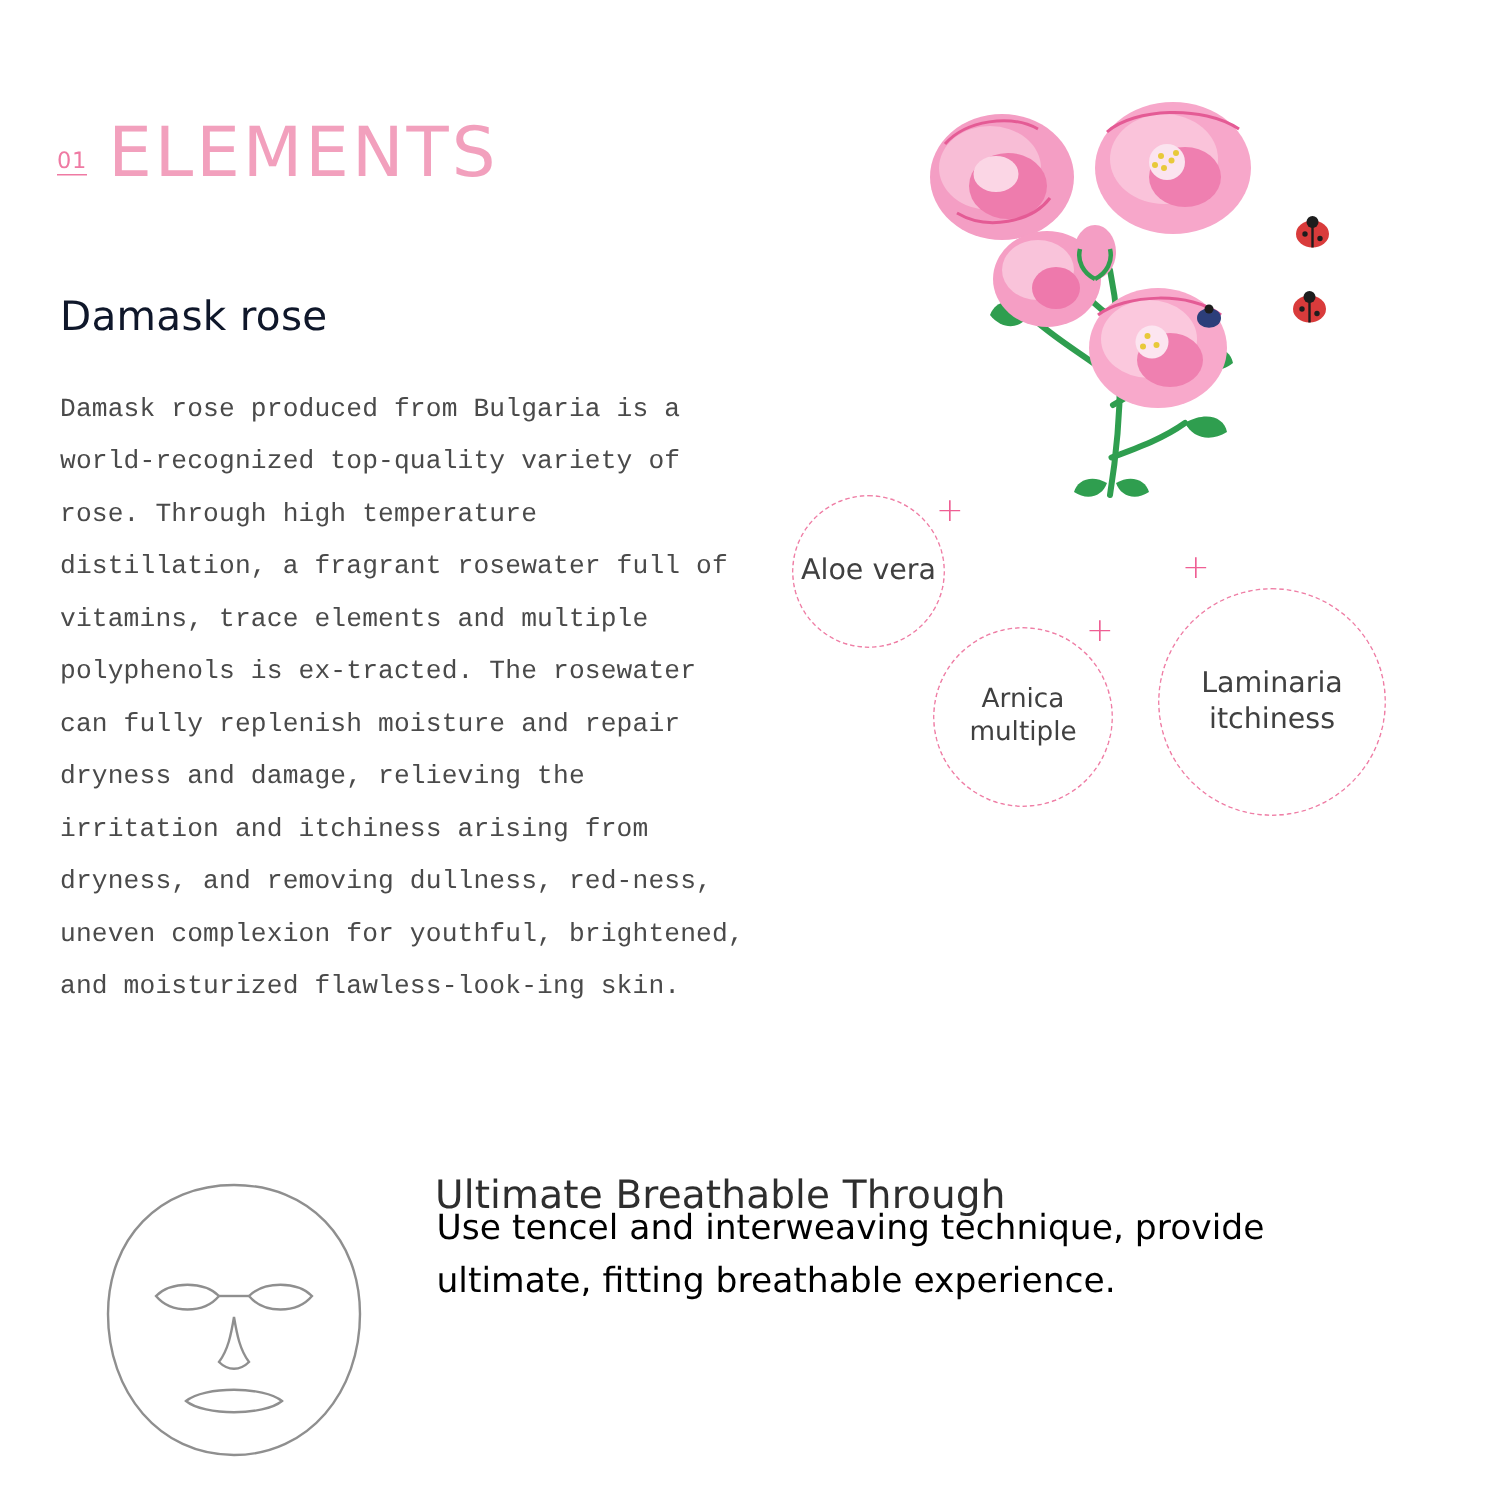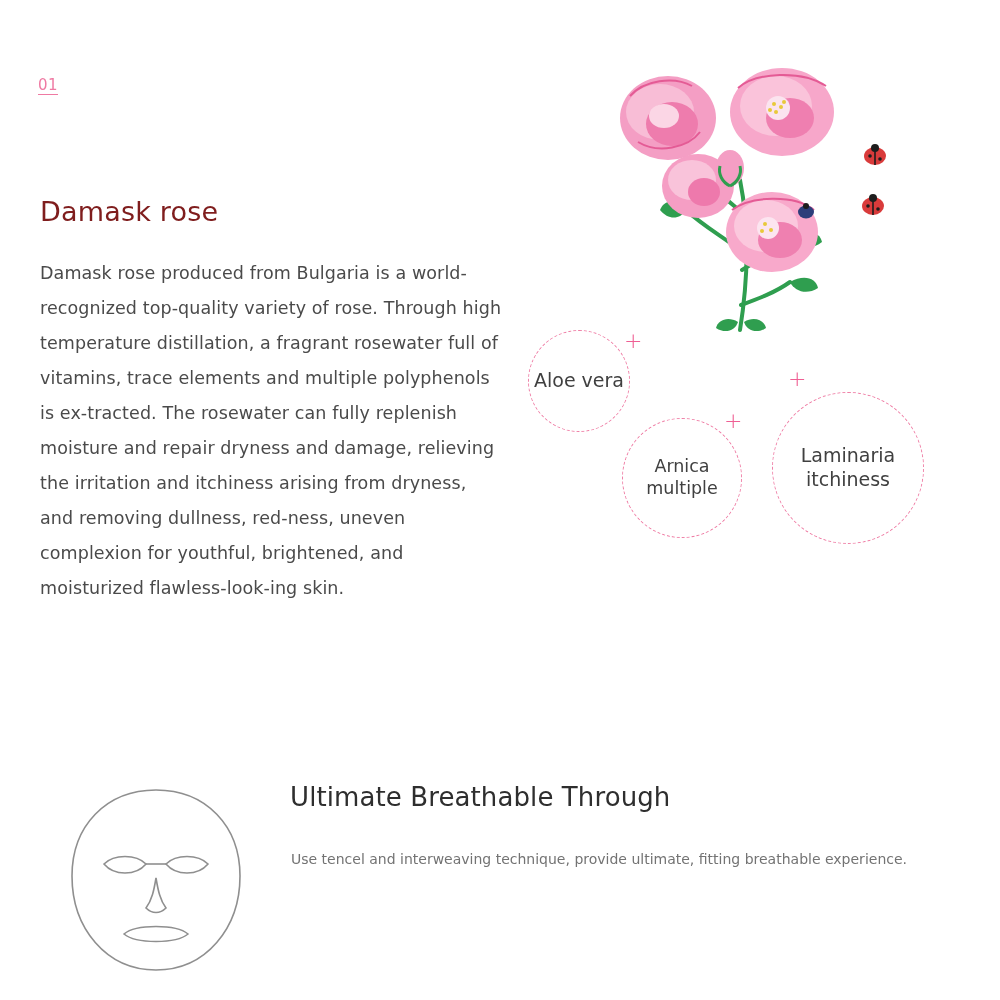--- a/index.html
+++ b/index.html
@@ -42,32 +42,33 @@
     line-height: 1;
   }
 
   
   .section-heading {
     position: absolute;
     left: 40px;
     top: 196px;
     font-size: 27px;
     font-weight: 400;
-    color: #7f1d1d;
+    color: #0f172a;
     letter-spacing: 0.2px;
   }
   .body-copy {
     position: absolute;
     left: 40px;
     top: 256px;
     width: 462px;
     font-size: 17.5px;
     line-height: 35px;
     color: #4a4a4a;
     letter-spacing: 0.1px;
+    font-family: Liberation Mono, monospace;
   }
 
   
   .flower-art {
     position: absolute;
     left: 590px;
     top: 60px;
     width: 330px;
     height: 310px;
   }
@@ -129,32 +130,33 @@
     left: 290px;
     top: 782px;
     font-size: 26px;
     font-weight: 400;
     color: #2e2e2e;
     letter-spacing: 0.1px;
   }
   .fabric-copy {
     position: absolute;
     left: 291px;
-    top: 842px;
+    top: 802px;
     width: 640px;
-    font-size: 14px;
+    font-size: 23px;
     line-height: 35px;
-    color: #737373;
+    color: #000000;
   }
 </style>
 </head>
 <body>
 
 <div class="header">
   <span class="header-number">01</span>
+  <span class="header-title">ELEMENTS</span>
 </div>
 
 <div class="section-heading">Damask rose</div>
 <div class="body-copy">Damask rose produced from Bulgaria is a world-recognized top-quality variety of rose. Through high temperature distillation, a fragrant rosewater full of vitamins, trace elements and multiple polyphenols is ex-tracted. The rosewater can fully replenish moisture and repair dryness and damage, relieving the irritation and itchiness arising from dryness, and removing dullness, red-ness, uneven complexion for youthful, brightened, and moisturized flawless-look-ing skin.</div>
 
 <div class="flower-art">
   <svg width="330" height="310" viewBox="0 0 330 310" xmlns="http://www.w3.org/2000/svg">
 
     <g stroke="#2f9e4f" stroke-width="4" fill="none" stroke-linecap="round">
       <path d="M150 120 C160 170, 158 220, 150 270"></path>

